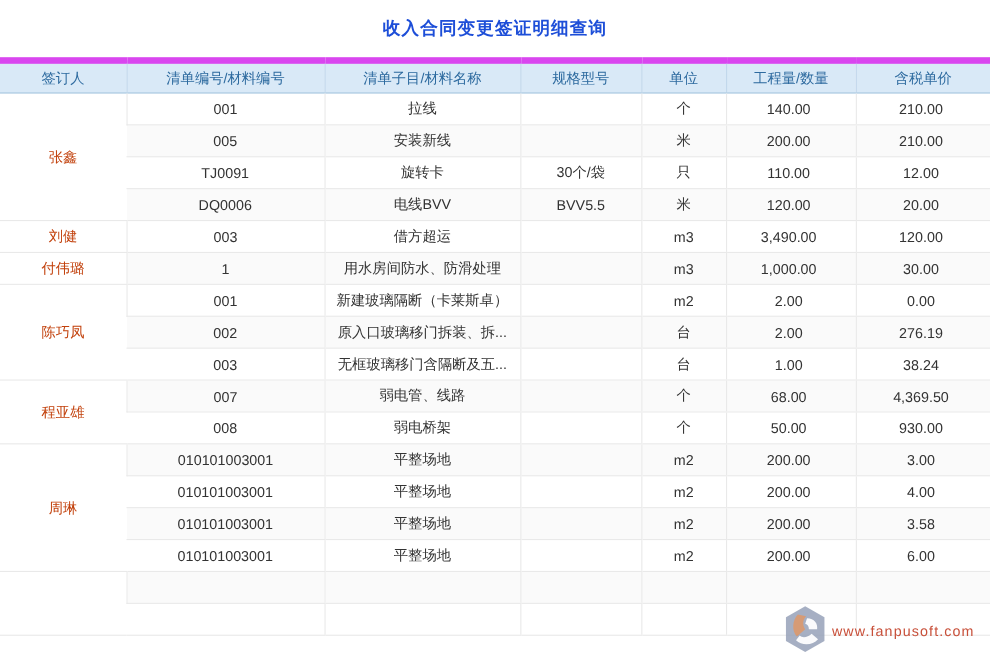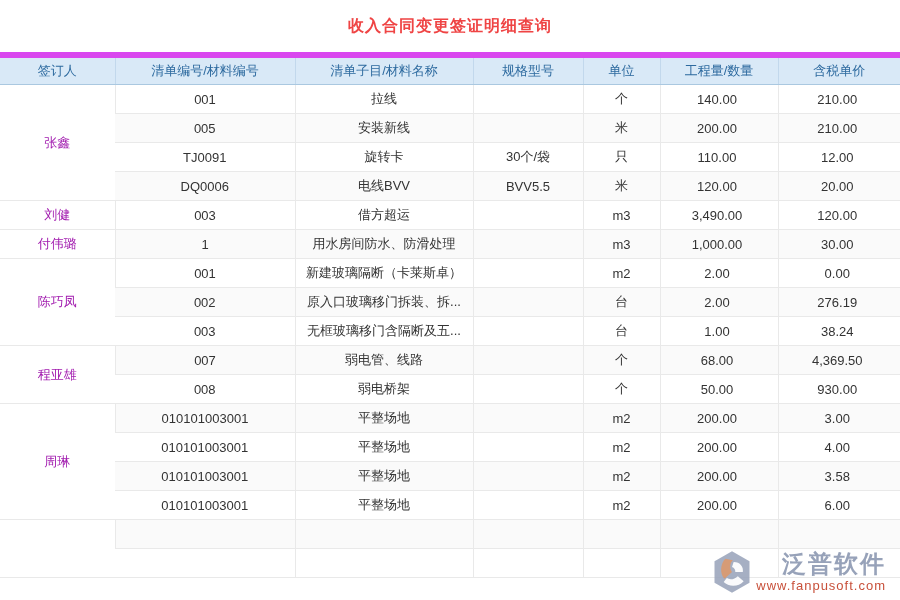--- a/index.html
+++ b/index.html
@@ -1,19 +1,19 @@
 <!DOCTYPE html>
 <html><head>
 <meta charset="utf-8">
 <style>
   html,body{margin:0;padding:0;background:#fff;}
   body{width:900px;height:600px;position:relative;overflow:hidden;
        font-family:"Liberation Sans","DejaVu Sans",sans-serif;color:#333;}
   .page-title{height:52px;display:flex;align-items:center;justify-content:center;
-entre    font-size:19px;font-weight:bold;color:#ef4444;letter-spacing:1px;}
+entre    font-size:19px;font-weight:bold;color:#1d4ed8;letter-spacing:1px;}
   table.grid{border-collapse:collapse;table-layout:fixed;width:900px;font-size:13px;}
   table.grid col.c0{width:115px}
   table.grid col.c1{width:180px}
   table.grid col.c2{width:178px}
   table.grid col.c3{width:110px}
   table.grid col.c4{width:77px}
   table.grid col.c5{width:118px}
   table.grid col.c6{width:122px}
   thead th{
     height:26px;background:#d9e9f7;color:#2d6a9f;font-weight:normal;
@@ -21,21 +21,21 @@
     border-left:1px solid #c2d8ec;font-size:13px;text-align:center;padding:0;
   }
   thead th:first-child{border-left:none;}
   tbody td{
     height:28px;border-bottom:1px solid #e9e9e9;border-left:1px solid #e9e9e9;
     padding:0 6px;text-align:center;white-space:nowrap;overflow:hidden;
     text-overflow:ellipsis;background:#fff;
   }
   tbody td:first-child{border-left:none;}
   tbody tr.alt td{background:#fafafa;}
-  td.signer{color:#a21caf;background:#fff !important;}
+  td.signer{color:#c2410c;background:#fff !important;}
   td.num{padding-right:10px;}
   .footer-logo{position:absolute;right:14px;bottom:6px;display:flex;align-items:center;}
   .logo-badge{width:40px;height:44px;margin-right:4px;opacity:.85;}
   .logo-txt{display:flex;flex-direction:column;align-items:flex-end;line-height:1;}
   .brand{font-size:24px;font-weight:bold;color:#97a2b9;letter-spacing:2px;}
   .website{font-size:13px;font-weight:normal;color:#c8503a;margin-top:3px;letter-spacing:1px;}
 </style>
 </head>
 <body>
 
@@ -210,16 +210,15 @@
 </table>
 
 <div class="footer-logo">
   <svg class="logo-badge" viewBox="0 0 48 52">
     <path d="M24 1 L45 13 V39 L24 51 L3 39 V13 Z" fill="#97a2b9"></path>
     <path d="M16 10 C10 16 9 28 15 34 L24 26 C21 22 21 16 25 12 Z" fill="#d08a5f"></path>
     <path d="M26 14 C34 14 38 20 37 26 L28 26 C28 23 27 21 24 20 Z" fill="#fff" opacity="0.95"></path>
     <path d="M14 38 C20 44 32 44 38 37 L31 31 C27 35 21 36 18 33 Z" fill="#fff" opacity="0.95"></path>
   </svg>
   <div class="logo-txt">
-    <span class="brand">泛普软件</span>
     <span class="website">www.fanpusoft.com</span>
   </div>
 </div>
 
 </body></html>

